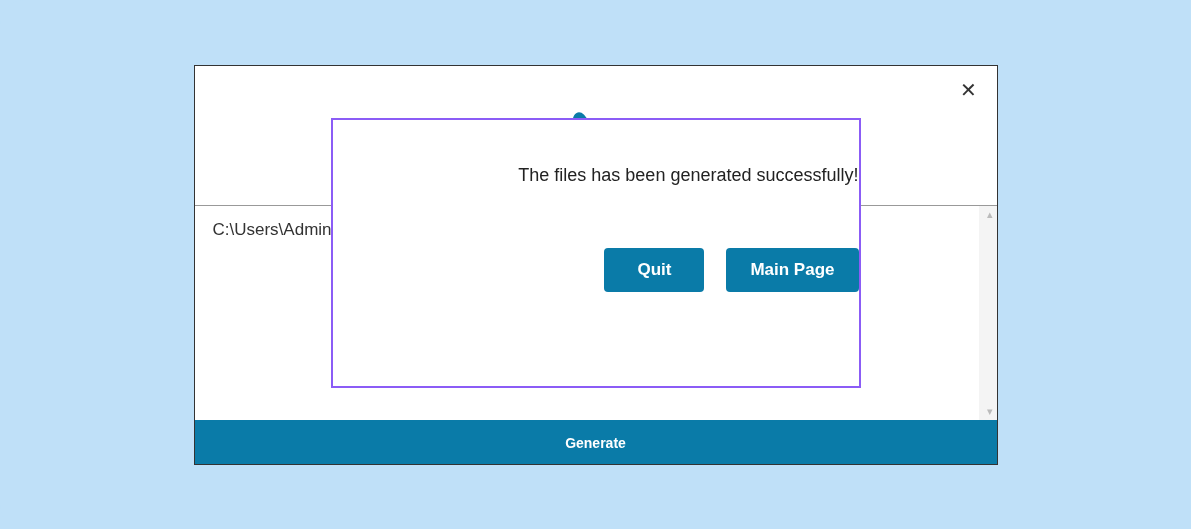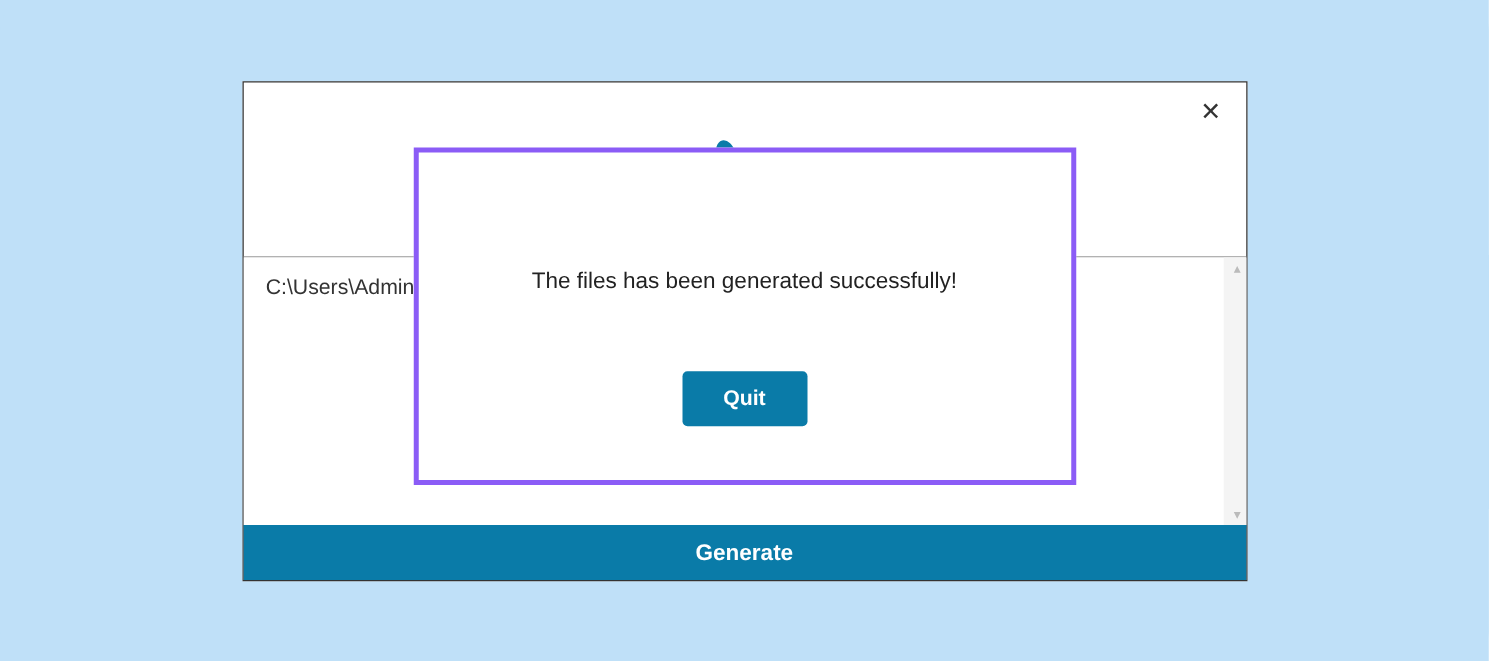--- a/index.html
+++ b/index.html
@@ -116,36 +116,36 @@
       height: 44px;
       display: flex;
       align-items: center;
       justify-content: center;
       border-top: 2px solid #0a7ba8;
       cursor: pointer;
     }
     .bottom-bar-label {
       color: #fff;
       font-weight: 600;
-      font-size: 18px;
+      font-size: 14px;
     }
     .modal {
       position: absolute;
       top: 52px;
       left: 50%;
       transform: translateX(-50%);
       width: 530px;
       height: 270px;
       background: #fff;
-      border: 4px solid #8b5cf6;
+      border: 2px solid #8b5cf6;
       z-index: 10;
       display: flex;
       flex-direction: column;
-      align-items: center;
-      padding-top: 90px;
+      align-items: flex-end;
+      padding-top: 43px;
     }
     .modal-message {
       text-align: center;
       font-size: 18px;
       color: #222;
       line-height: 1.4;
     }
     .modal-buttons {
       display: flex;
       gap: 22px;
@@ -193,17 +193,18 @@
     <div class="bottom-bar">
       <span class="bottom-bar-label">Generate</span>
     </div>
 
     <div class="modal">
       <div class="modal-message">
         <div>The files has been generated successfully!</div>
       </div>
       <div class="modal-buttons">
         <button class="modal-btn">Quit</button>
+        <button class="modal-btn modal-btn-main">Main Page</button>
       </div>
     </div>
 
   </div>
 </div>
 
 </body></html>

